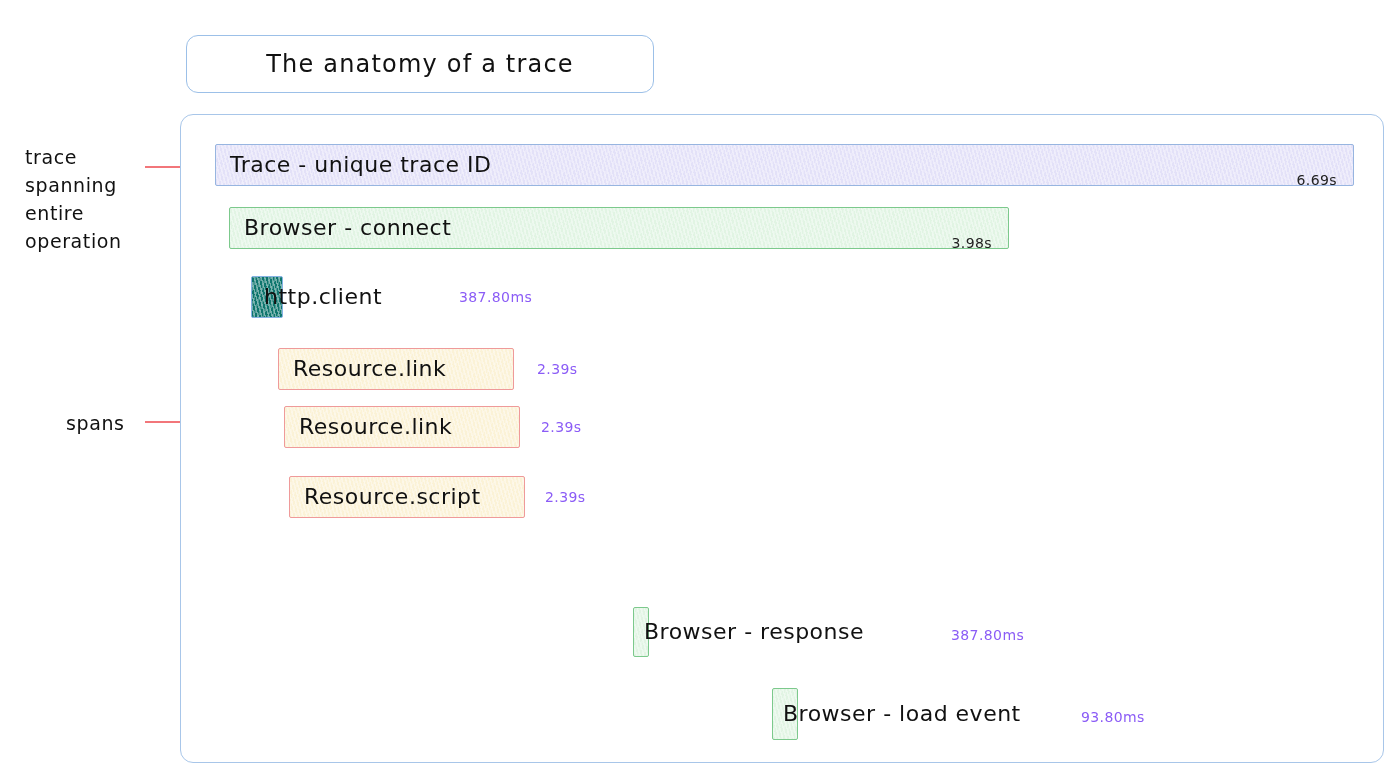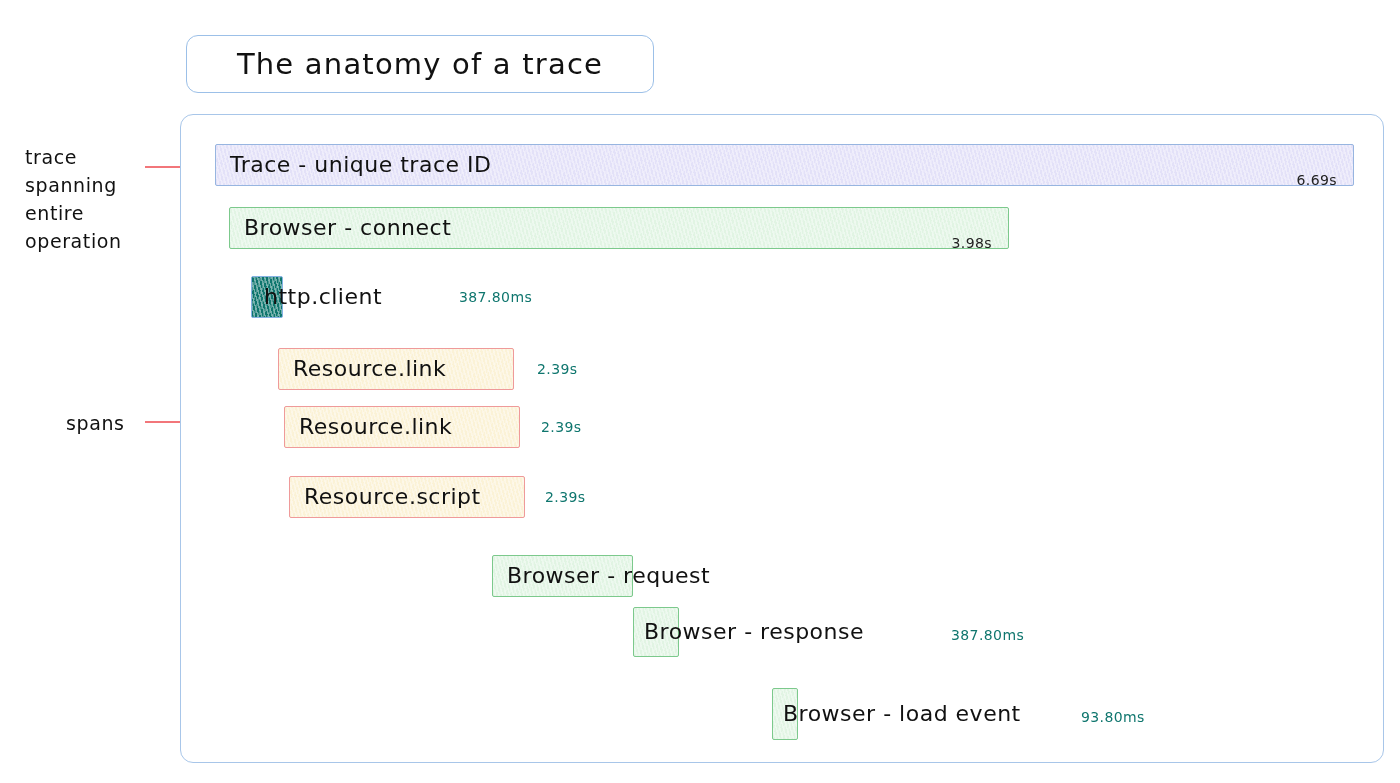--- a/index.html
+++ b/index.html
@@ -33,21 +33,21 @@
     height: 58px;
     border: 1.6px solid #9cc0e8;
     border-radius: 12px;
     background: #ffffff;
     box-sizing: border-box;
     display: flex;
     align-items: center;
     justify-content: center;
   }
   #title-card .hand {
-    font-size: 29px;
+    font-size: 24px;
     letter-spacing: 1.2px;
   }
 
   
   #trace-container {
     position: absolute;
     left: 180px;
     top: 114px;
     width: 1204px;
     height: 649px;
@@ -79,21 +79,21 @@
     font-size: 14px;
     letter-spacing: 0.4px;
     color: #222;
     z-index: 4;
     margin-top: 30px;
   }
   .dur-outside {
     position: absolute;
     font-size: 14px;
     letter-spacing: 0.4px;
-    color: #0f766e;
+    color: #8b5cf6;
     white-space: nowrap;
   }
 
   
   .bar::after {
     content: "";
     position: absolute;
     inset: 0;
     border-radius: inherit;
     pointer-events: none;
@@ -186,25 +186,22 @@
   <div class="bar bar-yellow" style="left:103px; top:291px; width:236px; height:42px;">
     <span class="hand bar-label">Resource.link</span>
   </div>
   <span class="hand dur-outside" style="left:360px; top:304px;">2.39s</span>
 
   <div class="bar bar-yellow" style="left:108px; top:361px; width:236px; height:42px;">
     <span class="hand bar-label">Resource.script</span>
   </div>
   <span class="hand dur-outside" style="left:364px; top:374px;">2.39s</span>
 
-  <div class="bar bar-green" style="left:311px; top:440px; width:141px; height:42px;">
-    <span class="hand bar-label">Browser - request</span>
-  </div>
-
-  <div class="bar bar-green" style="left:452px; top:492px; width:46px; height:50px;">
+
+  <div class="bar bar-green" style="left:452px; top:492px; width:16px; height:50px;">
     <span class="hand bar-label" style="left:10px;">Browser - response</span>
   </div>
   <span class="hand dur-outside" style="left:770px; top:512px;">387.80ms</span>
 
   <div class="bar bar-green" style="left:591px; top:573px; width:26px; height:52px;">
     <span class="hand bar-label" style="left:10px;">Browser - load event</span>
   </div>
   <span class="hand dur-outside" style="left:900px; top:594px;">93.80ms</span>
 
 </div>

